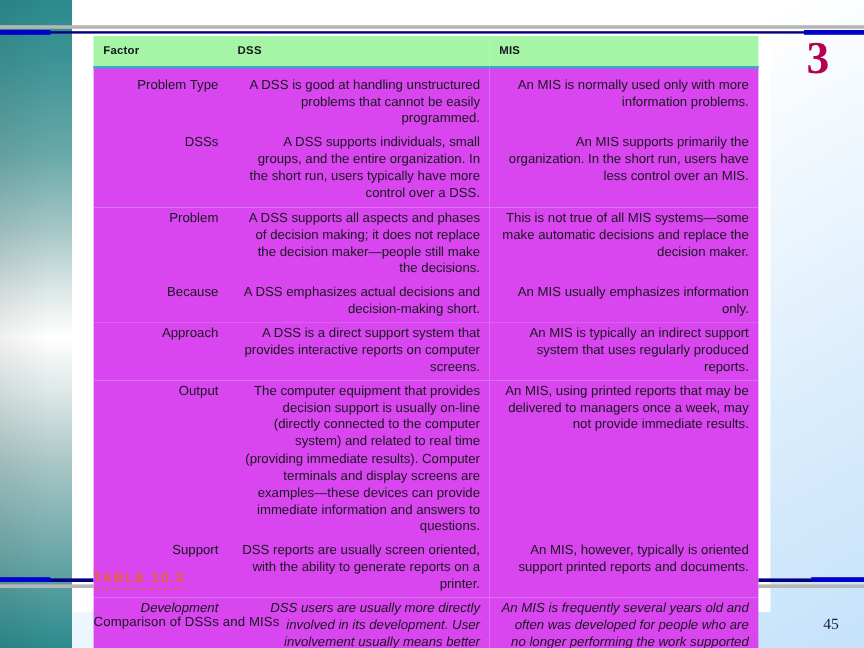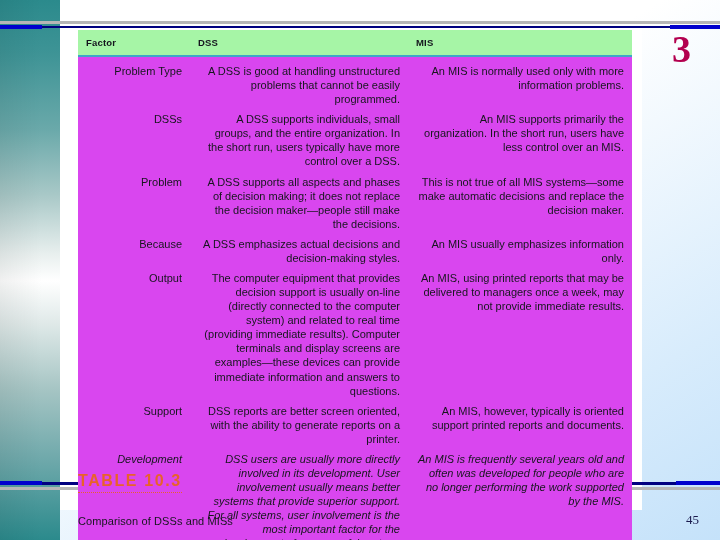--- a/index.html
+++ b/index.html
@@ -204,21 +204,21 @@
 
   
   .caption {
     position: absolute;
     left: 78px;
     top: 472px;
     width: 420px;
   }
   .caption-label {
     font-family: "Liberation Sans", sans-serif;
-    font-size: 16px;
+    font-size: 11px;
     font-weight: bold;
     color: #e8622a;
     letter-spacing: 1.6px;
     display: inline-block;
     padding-bottom: 2px;
     border-bottom: 1.5px dotted #e8622a;
   }
   .caption-text {
     margin-top: 22px;
     font-family: "Liberation Sans", sans-serif;
@@ -277,31 +277,36 @@
             <td>A DSS supports individuals, small groups, and the entire organization. In the short run, users typically have more control over a DSS.</td>
             <td>An MIS supports primarily the organization. In the short run, users have less control over an MIS.</td>
           </tr>
           <tr>
             <td class="factor-cell">Problem</td>
             <td>A DSS supports all aspects and phases of decision making; it does not replace the decision maker—people still make the decisions.</td>
             <td>This is not true of all MIS systems—some make automatic decisions and replace the decision maker.</td>
           </tr>
           <tr>
             <td class="factor-cell">Because</td>
-            <td>A DSS emphasizes actual decisions and decision-making styles.</td>
+            <td>A DSS emphasizes actual decisions and decision-making short.</td>
             <td>An MIS usually emphasizes information only.</td>
+          </tr>
+          <tr>
+            <td class="factor-cell">Approach</td>
+            <td>A DSS is a direct support system that provides interactive reports on computer screens.</td>
+            <td>An MIS is typically an indirect support system that uses regularly produced reports.</td>
           </tr>
           <tr>
             <td class="factor-cell">Output</td>
             <td>The computer equipment that provides decision support is usually on-line (directly connected to the computer system) and related to real time (providing immediate results). Computer terminals and display screens are examples—these devices can provide immediate information and answers to questions.</td>
             <td>An MIS, using printed reports that may be delivered to managers once a week, may not provide immediate results.</td>
           </tr>
           <tr>
             <td class="factor-cell">Support</td>
-            <td>DSS reports are better screen oriented, with the ability to generate reports on a printer.</td>
+            <td>DSS reports are usually screen oriented, with the ability to generate reports on a printer.</td>
             <td>An MIS, however, typically is oriented support printed reports and documents.</td>
           </tr>
           <tr>
             <td class="factor-cell">Development</td>
             <td>DSS users are usually more directly involved in its development. User involvement usually means better systems that provide superior support. For all systems, user involvement is the most important factor for the development of a successful system.</td>
             <td>An MIS is frequently several years old and often was developed for people who are no longer performing the work supported by the MIS.</td>
           </tr>
         </tbody>
     </table>
   </div>

